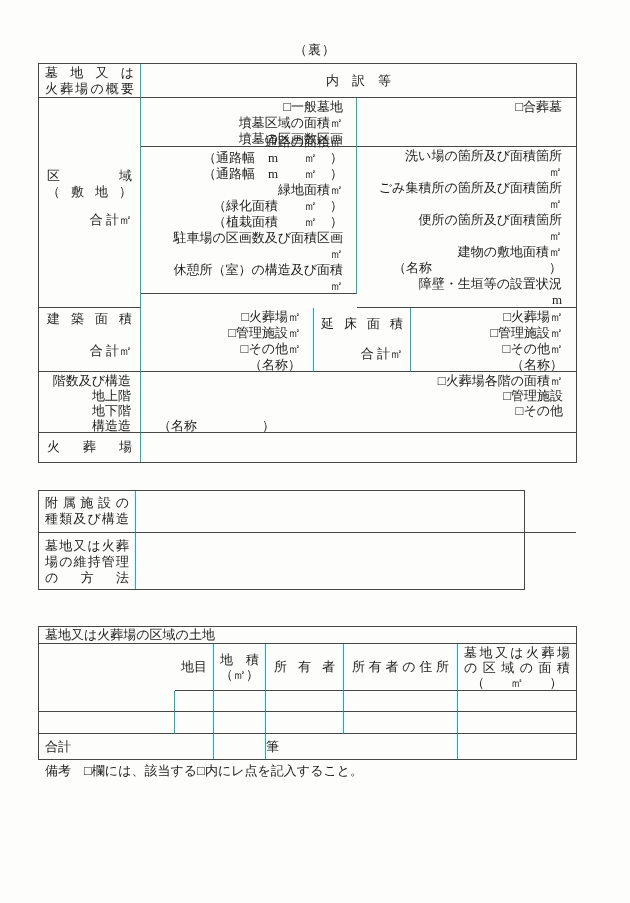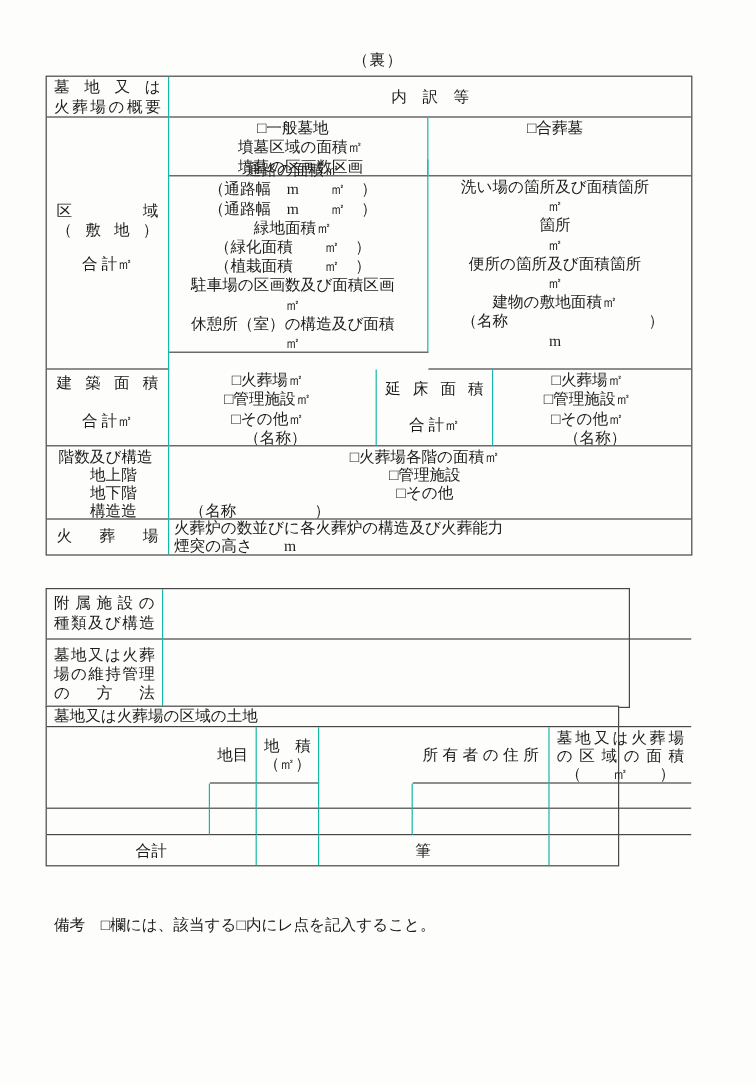--- a/index.html
+++ b/index.html
@@ -2,24 +2,24 @@
 <html><head>
 <meta charset="utf-8">
 <style>
   html,body{margin:0;padding:0}
   body{width:630px;height:903px;background:#fdfdfc;position:relative;overflow:hidden;
        font-family:"Liberation Serif","DejaVu Serif",serif;font-size:13px;color:#1c1c1c;}
   .tbl{position:absolute;box-sizing:border-box;border:1px solid #474747;background:#fdfdfc}
   .cell{position:absolute;box-sizing:border-box;line-height:16px;overflow:hidden}
   .br{border-right:1px solid #14b8a6}
   .bb{border-bottom:1px solid #474747}
-  .ln{display:flex;justify-content:center;align-items:baseline}
+  .ln{display:flex;justify-content:flex-end;align-items:baseline}
   .jst{text-align:justify;text-align-last:justify}
   .ctr{text-align:center}
-  .rgt{text-align:center}
+  .rgt{text-align:left}
   .lh15{line-height:15px}
   .lh145{line-height:14.5px}
   .mr36{margin-right:36px}
   .side-label{position:absolute;top:41px;left:0;width:630px;text-align:center;letter-spacing:1px}
   .remark{position:absolute;top:762px;left:45px}
   .flexcol{display:flex;flex-direction:column;justify-content:center}
 </style>
 </head>
 <body>
 
@@ -110,40 +110,45 @@
   <div class="cell bb" style="left:318px;top:83px;width:219px;height:161px;padding:1px 14px 0 6px">
     <div class="ln">
         <span>洗い場の箇所及び面積</span>
         <span>箇所</span>
       </div>
     <div class="ln">
         <span></span>
         <span>㎡</span>
       </div>
     <div class="ln">
+        <span>ごみ集積所の箇所及び面積</span>
         <span>箇所</span>
       </div>
     <div class="ln">
         <span></span>
         <span>㎡</span>
       </div>
     <div class="ln">
         <span>便所の箇所及び面積</span>
         <span>箇所</span>
       </div>
     <div class="ln">
         <span></span>
         <span>㎡</span>
       </div>
     <div class="ln">
         <span>建物の敷地面積</span>
         <span>㎡</span>
       </div>
     <div class="ln">
         <span>　（名称　　　　　　　　　）</span>
+        <span></span>
+      </div>
+    <div class="ln">
+        <span>障壁・生垣等の設置状況</span>
         <span></span>
       </div>
     <div class="ln">
         <span></span>
         <span>m</span>
       </div>
   </div>
 
   <div class="cell br bb" style="left:0;top:244px;width:102px;height:64px;padding:3px 8px 0">
     <div class="jst">建築面積</div>
@@ -228,51 +233,50 @@
         <span><span>□</span><span>管理施設</span></span>
       </div>
     <div class="ln">
         <span><span>□</span><span>その他</span></span>
       </div>
     <div>　（名称　　　　　）</div>
   </div>
 
   <div class="cell br" style="left:0;top:369px;width:102px;height:29px;padding:6px 8px 0">
     <div class="jst">火葬場</div>
-  </div>
-  <div class="cell lh145" style="left:102px;top:369px;width:435px;height:29px;padding:0 13px 0 4px">
-    <div>火葬炉の数並びに各火葬炉の構造及び火葬能力</div>
-    <div>煙突の高さ　　m</div>
   </div>
 </div>
 
 <div class="tbl" style="left:38px;top:490px;width:487px;height:100px">
   <div class="cell br bb" style="left:0;top:0;width:97px;height:42px;padding:4px 6px 0">
     <div class="jst">附属施設の</div>
     <div class="jst">種類及び構造</div>
   </div>
   <div class="cell bb" style="left:97px;top:0;width:440px;height:42px"></div>
   <div class="cell br" style="left:0;top:42px;width:97px;height:56px;padding:5px 6px 0">
     <div class="jst">墓地又は火葬</div>
     <div class="jst">場の維持管理</div>
     <div class="jst">の方法</div>
   </div>
   <div class="cell" style="left:97px;top:42px;width:440px;height:56px"></div>
 </div>
 
-<div class="tbl" style="left:38px;top:588px;width:478px;height:134px">
+<div class="tbl" style="left:38px;top:626px;width:539px;height:134px">
 
   <div class="cell bb" style="left:0;top:0;width:537px;height:17px;padding:0 0 0 6px;line-height:16px">墓地又は火葬場の区域の土地</div>
 
   <div class="cell br bb flexcol ctr" style="left:136px;top:17px;width:39px;height:47px">
     <div>地目</div>
   </div>
   <div class="cell br bb flexcol ctr lh15" style="left:175px;top:17px;width:52px;height:47px">
     <div>地　積</div>
     <div>（㎡）</div>
+  </div>
+  <div class="cell br bb flexcol" style="left:227px;top:17px;width:78px;height:47px;padding:0 8px">
+    <div class="jst">所有者</div>
   </div>
   <div class="cell br bb flexcol" style="left:305px;top:17px;width:114px;height:47px;padding:0 8px">
     <div class="jst">所有者の住所</div>
   </div>
   <div class="cell bb flexcol lh15" style="left:419px;top:17px;width:118px;height:47px;padding:0 6px">
     <div class="jst">墓地又は火葬場</div>
     <div class="jst">の区域の面積</div>
     <div class="ctr">（　　㎡　　）</div>
   </div>
 

